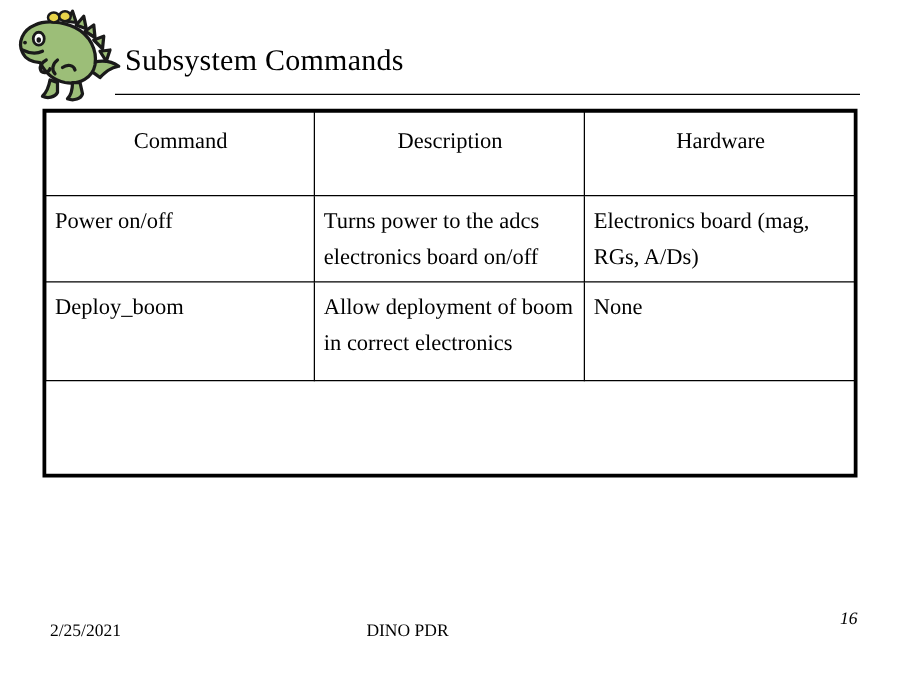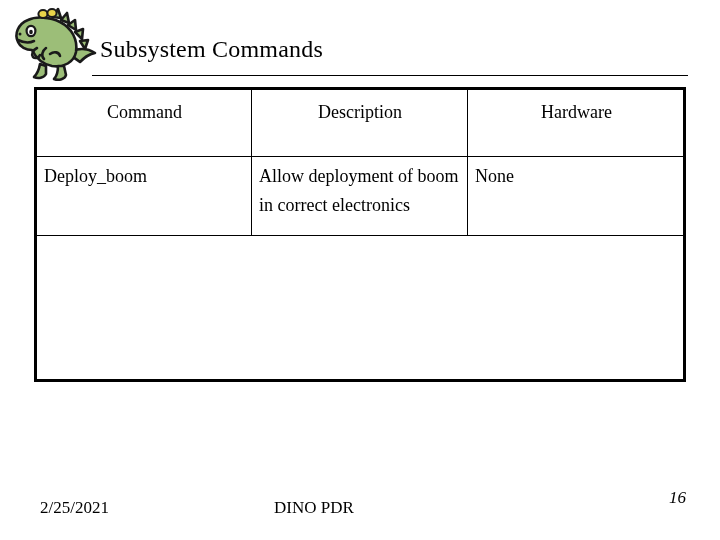--- a/index.html
+++ b/index.html
@@ -98,30 +98,30 @@
     pointer-events: none;
   }
 
   
   #slide-footer {
     position: absolute;
     left: 0;
     bottom: 0;
     width: 720px;
     height: 52px;
-    font-size: 17px;
+    font-size: 14px;
   }
   #footer-date {
     position: absolute;
     left: 40px;
     top: 10px;
   }
   #footer-center {
     position: absolute;
-    left: 0;
+    left: 12px;
     top: 10px;
     width: 628px;
     text-align: center;
   }
   #footer-page {
     position: absolute;
     right: 34px;
     top: 0;
     font-style: italic;
   }
@@ -180,20 +180,25 @@
     <col class="col-hardware">
   </colgroup>
   <thead>
     <tr class="row-header">
       <th>Command</th>
       <th>Description</th>
       <th>Hardware</th>
     </tr>
   </thead>
   <tbody>
+    <tr class="row-body-1">
+      <td>Power on/off</td>
+      <td>Turns power to the adcs electronics board on/off</td>
+      <td>Electronics board (mag, RGs, A/Ds)</td>
+    </tr>
     <tr class="row-body-3">
       <td>Deploy_boom</td>
       <td>Allow deployment of boom in correct electronics</td>
       <td>None</td>
     </tr>
   </tbody>
 </table>
 <div id="table-frame"></div>
 
 <div id="slide-footer">

